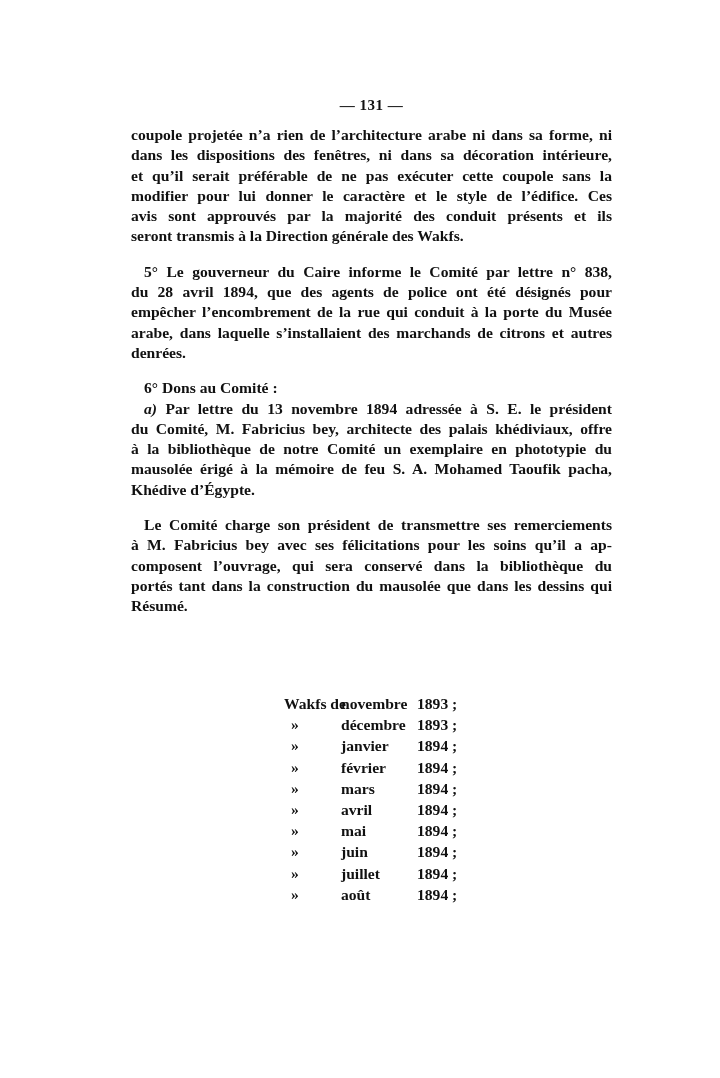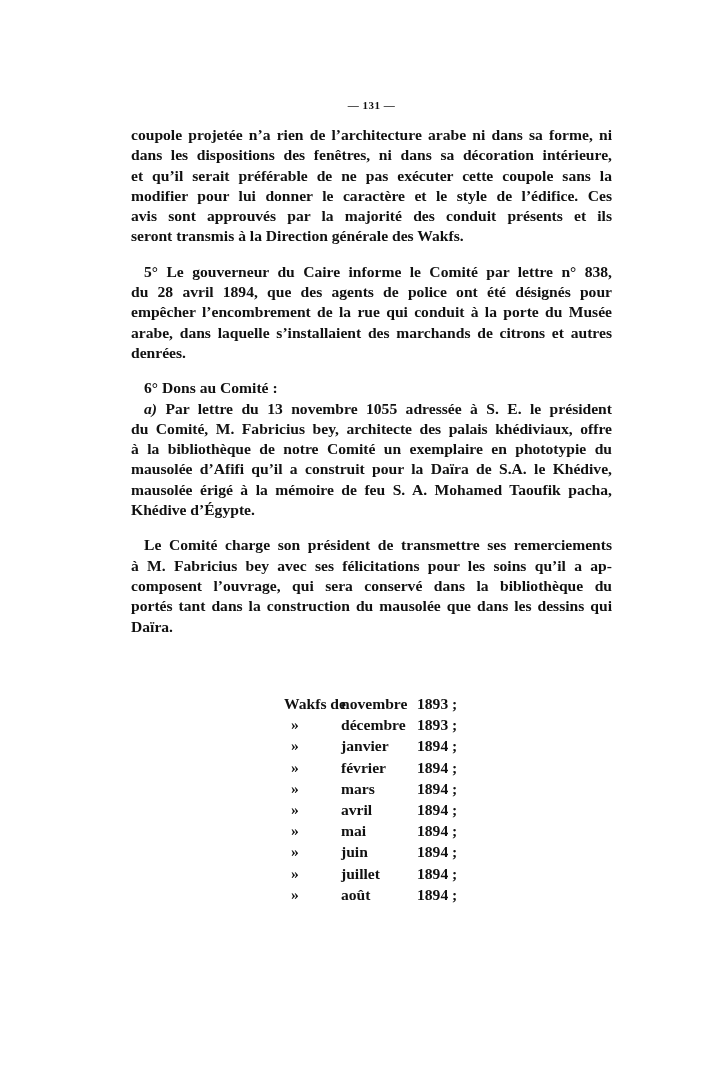--- a/index.html
+++ b/index.html
@@ -16,21 +16,21 @@
       color: #111111;
     }
     .page {
       position: absolute;
       left: 131px;
       top: 92px;
       width: 481px;
     }
     .page-number {
       text-align: center;
-      font-size: 11px;
+      font-size: 15px;
       font-weight: bold;
       letter-spacing: 0.5px;
       margin-left: 0;
       height: 26px;
       line-height: 26px;
       font-family: "Liberation Serif", serif;
     }
     .text {
       font-family: "Liberation Serif", serif;
       font-weight: bold;
@@ -106,34 +106,33 @@
   <div class="text block-2">
     <span class="line indent">5° Le gouverneur du Caire informe le Comité par lettre n° 838,</span>
     <span class="line">du 28 avril 1894, que des agents de police ont été désignés pour</span>
     <span class="line">empêcher l’encombrement de la rue qui conduit à la porte du Musée</span>
     <span class="line">arabe, dans laquelle s’installaient des marchands de citrons et autres</span>
     <span class="line last">denrées.</span>
   </div>
 
   <div class="text block-3">
     <span class="line indent last">6° Dons au Comité :</span>
-    <span class="line indent"><span class="italic">a)</span><span> Par lettre du 13 novembre 1055 adressée à S. E. le président</span></span>
+    <span class="line indent"><span class="italic">a)</span><span> Par lettre du 13 novembre 1894 adressée à S. E. le président</span></span>
     <span class="line">du Comité, M. Fabricius bey, architecte des palais khédiviaux, offre</span>
     <span class="line">à la bibliothèque de notre Comité un exemplaire en phototypie du</span>
-    <span class="line">mausolée d’Afifi qu’il a construit pour la Daïra de S.A. le Khédive,</span>
     <span class="line">mausolée érigé à la mémoire de feu S. A. Mohamed Taoufik pacha,</span>
     <span class="line last">Khédive d’Égypte.</span>
   </div>
 
   <div class="text block-4">
     <span class="line indent">Le Comité charge son président de transmettre ses remerciements</span>
     <span class="line">à M. Fabricius bey avec ses félicitations pour les soins qu’il a ap-</span>
     <span class="line">composent l’ouvrage, qui sera conservé dans la bibliothèque du</span>
     <span class="line">portés tant dans la construction du mausolée que dans les dessins qui</span>
-    <span class="line last">Daïra.</span>
+    <span class="line last">Résumé.</span>
   </div>
 </div>
 
 <div class="months">
   <div class="month-row">
     <span class="month-prefix">Wakfs de</span>
     <span class="month-name">novembre</span>
     <span class="month-year">1893 ;</span>
   </div>
   <div class="month-row">

